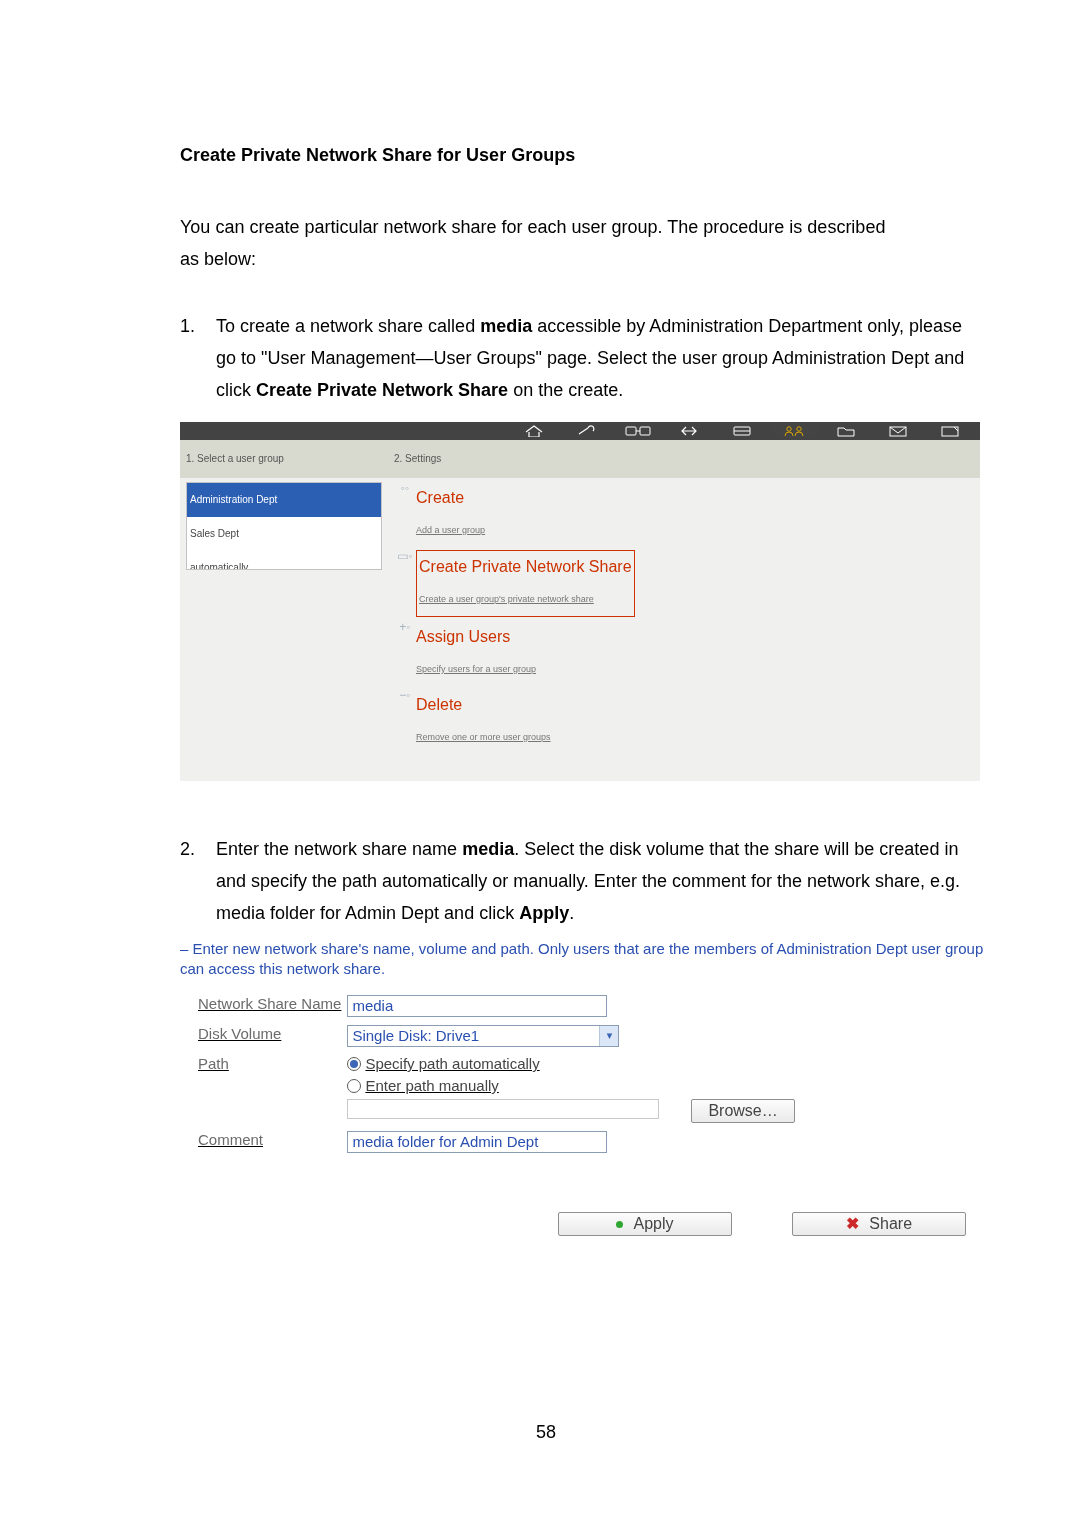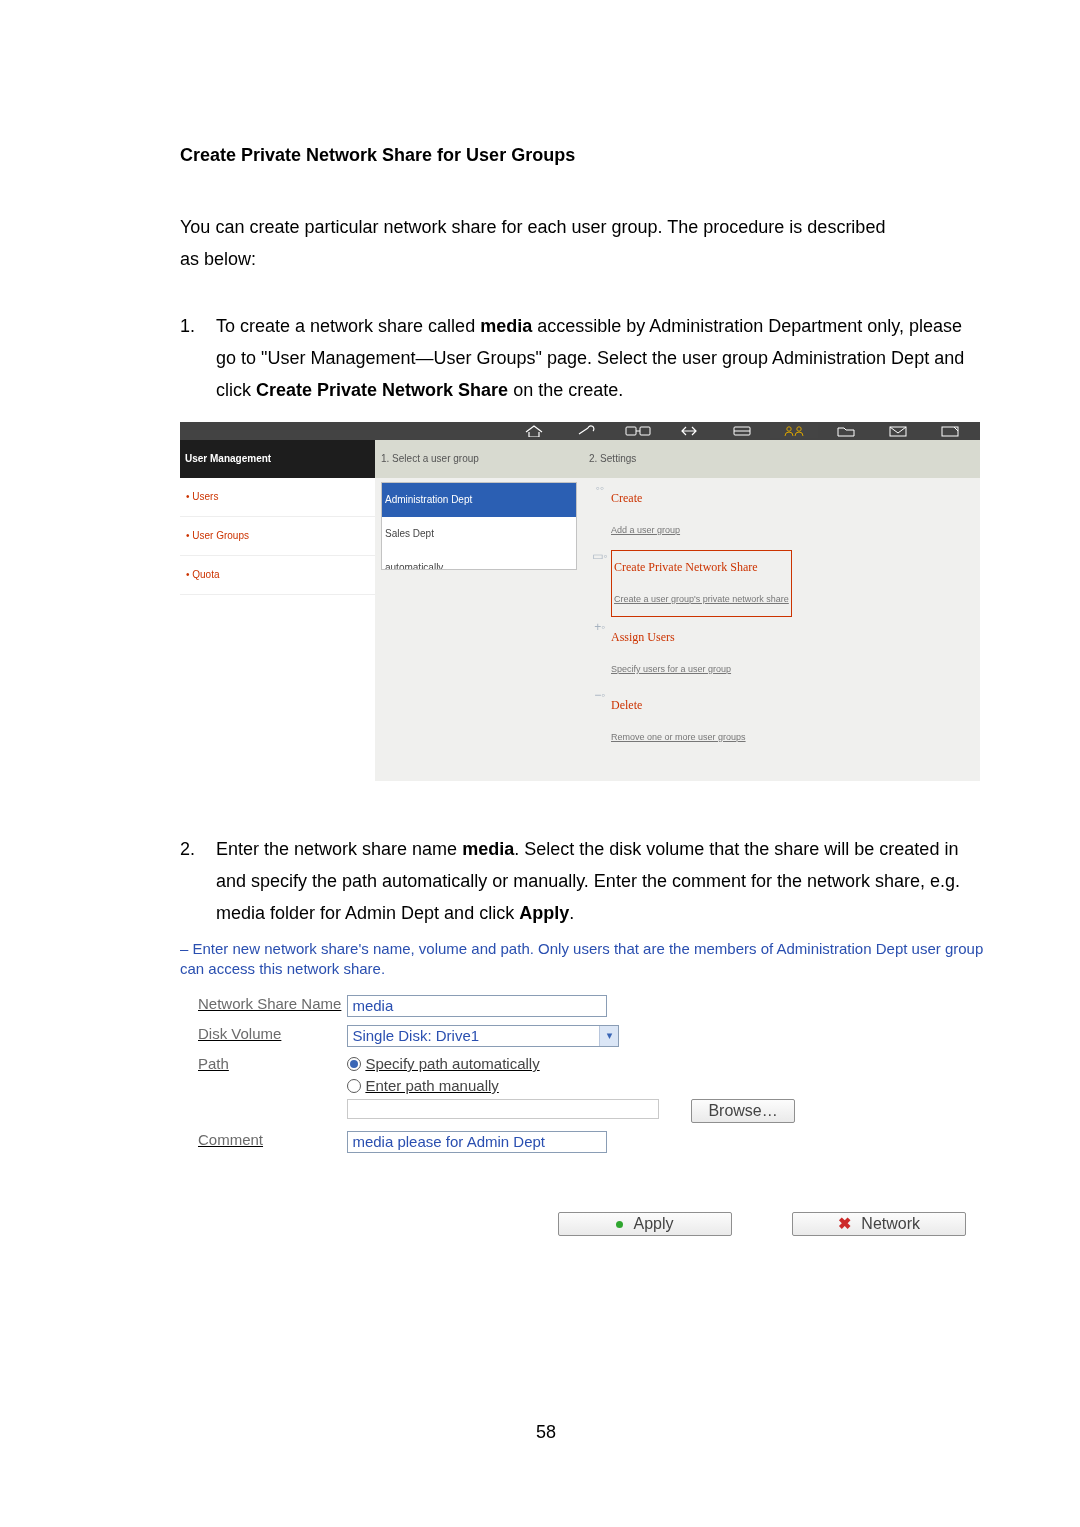--- a/index.html
+++ b/index.html
@@ -133,22 +133,21 @@
   .shot1 .sicon {
     width: 22px;
     flex-shrink: 0;
     color: #a7b3c0;
     font-size: 12px;
     line-height: 13px;
     text-align: center;
   }
   .shot1 .stexts .title {
     color: #cc3300;
-    font-size: 12px;
-    font-family: Liberation Serif, serif;
+    font-size: 16px;
   }
   .shot1 .stexts .sub {
     color: #777;
     font-size: 9px;
     text-decoration: underline;
   }
   .shot1 .srow.boxed .stexts {
     border: 1px solid #cc3300;
     padding: 0 2px 1px 2px;
   }
@@ -343,26 +342,20 @@
                 </svg>
               </div>
             <div class="cell">
                 <svg width="20" height="12" viewBox="0 0 20 12">
                   <rect x="2" y="2" width="16" height="9" fill="none" stroke="#fff"></rect>
                   <line x1="14" y1="2" x2="18" y2="6" stroke="#fff"></line>
                 </svg>
               </div>
           </div>
           <div class="body">
-            <div class="sidebar">
-              <div class="sidehead">User Management</div>
-              <div class="sideitem">Users</div>
-              <div class="sideitem">User Groups</div>
-              <div class="sideitem">Quota</div>
-            </div>
             <div class="main">
               <div class="col" style="flex:0 0 208px;">
                 <div class="colhead">1. Select a user group</div>
                 <div class="listbox">
                   <div class="lrow sel">Administration Dept</div>
                   <div class="lrow">Sales Dept</div>
                   <div class="lrow">automatically</div>
 
                 </div>
               </div>
@@ -447,34 +440,34 @@
               </td>
               <td style="vertical-align:bottom; padding-left:26px;">
                 <span class="btn">
                       <span>Browse…</span>
                     </span>
               </td>
             </tr>
             <tr>
               <td class="label">Comment</td>
               <td>
-                <span class="tinput" style="min-width:250px;">media please for Admin Dept</span>
+                <span class="tinput" style="min-width:250px;">media folder for Admin Dept</span>
               </td>
               <td></td>
             </tr>
           </tbody>
             </table>
           <div class="footer-btns">
             <span class="btn" style="width:140px;">
               <span class="dot-g"></span>
               <span>Apply</span>
             </span>
             <span class="btn" style="width:140px;">
               <span class="x-r">✖</span>
-              <span>Network</span>
+              <span>Share</span>
             </span>
           </div>
         </div>
       </div>
     </div>
   </div>
 
   <div class="page-num">58</div>
 </div>
 

